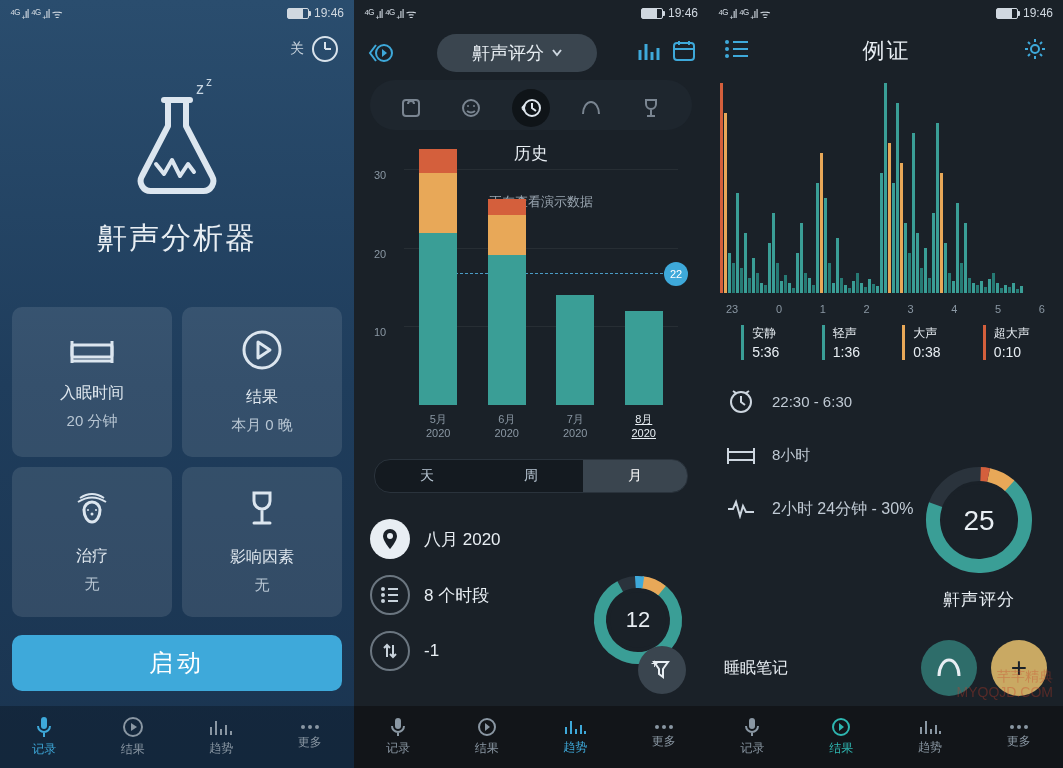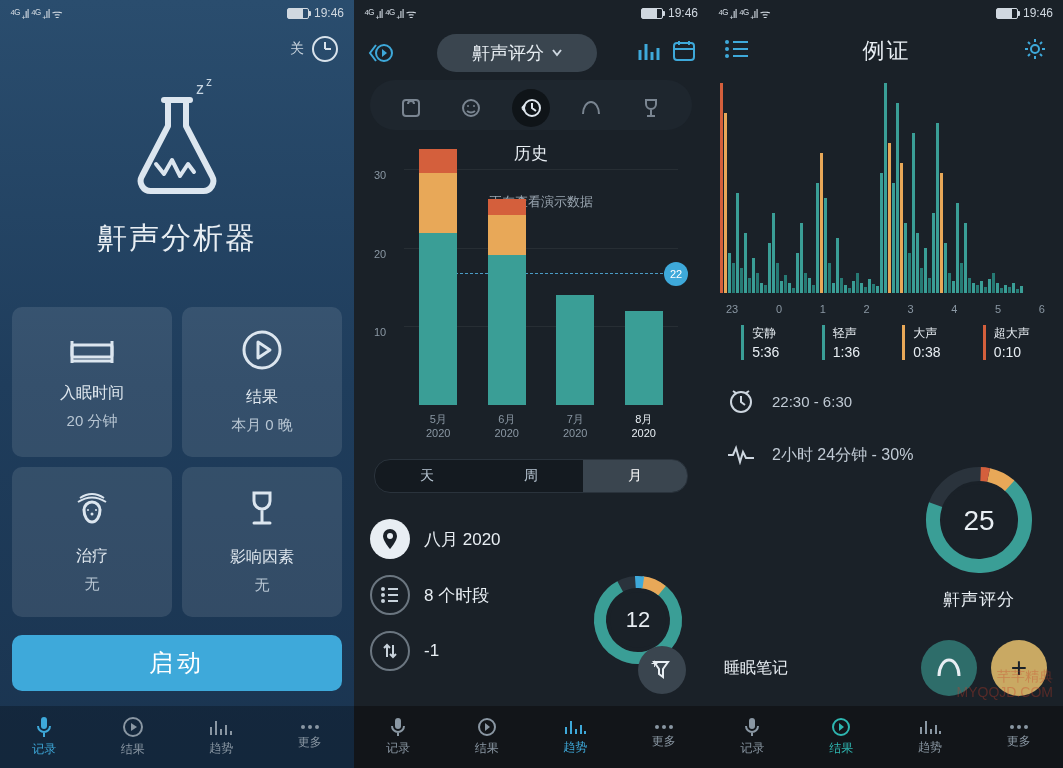--- a/index.html
+++ b/index.html
@@ -52,21 +52,21 @@
 .s2 .plot { position: absolute; left: 30px; right: 10px; top: 0; bottom: 24px; }
 .s2 .grid-line { position: absolute; left: 0; right: 0; height: 1px; background: rgba(255,255,255,.06); }
 .s2 .avg-line { position: absolute; left: 16px; right: 0; height: 1px; border-top: 1px dashed #4a9bc4; margin-top: 40px; }
 .s2 .avg-tag { position: absolute; right: -10px; transform: translateY(-50%); background: #3ea9da; color: #fff; width: 24px; height: 24px; border-radius: 50%; font-size: 11px; display: flex; align-items: center; justify-content: center; }
 .s2 .bars { position: absolute; left: 0; right: 0; bottom: 0; top: 0; display: flex; justify-content: space-around; align-items: flex-end; }
 .s2 .bar { width: 38px; display: flex; flex-direction: column; }
 .s2 .seg-o { background: #e8a858; }
 .s2 .seg-r { background: #d45f3c; }
 .s2 .seg-t { background: #3a9e96; }
 .s2 .xlabs { position: absolute; left: 30px; right: 10px; bottom: -10px; display: flex; justify-content: space-around; font-size: 11px; color: #8a97a3; text-align: center; }
-.s2 .xlabs .xl.cur { color: #e8eef3; }
+.s2 .xlabs .xl.cur { color: #e8eef3; text-decoration: underline; }
 .s2 .demo-note { position: absolute; left: 50%; top: 24px; transform: translateX(-50%); font-size: 13px; color: #9aa6b1; white-space: nowrap; }
 .s2 .period-tabs { display: flex; margin: 30px 20px 0; background: #141a20; border-radius: 16px; overflow: hidden; border: 1px solid #2a333c; }
 .s2 .period-tabs .pt { flex: 1; text-align: center; padding: 7px 0; font-size: 14px; color: #b8c6d3; }
 .s2 .period-tabs .pt.sel { background: #3a454f; color: #fff; }
 .s2 .info-rows { margin: 18px 16px 0; }
 .s2 .info-row { display: flex; align-items: center; gap: 14px; padding: 8px 0; font-size: 17px; }
 .s2 .info-row .circ { width: 40px; height: 40px; border-radius: 50%; background: #e8eef3; color: #1a2128; display: flex; align-items: center; justify-content: center; }
 .s2 .info-row.dimcirc .circ { background: transparent; border: 2px solid #6b7680; color: #c8d2db; }
 .s2 .gauge { position: absolute; right: 20px; top: 570px; width: 100px; height: 100px; }
 .s2 .filter-fab { position: absolute; right: 22px; bottom: 74px; width: 48px; height: 48px; border-radius: 50%; background: #3a454f; display: flex; align-items: center; justify-content: center; color: #e8eef3; }
@@ -534,20 +534,29 @@
       <span class="ic3">
           <svg width="28" height="28">
             <circle cx="14" cy="15" r="10" fill="none" stroke="currentColor" stroke-width="2"></circle>
             <path d="M14 9 v6 l4 3 M6 4 l3 2 M22 4 l-3 2" stroke="currentColor" stroke-width="2" fill="none"></path>
           </svg>
         </span>
       <span>22:30 - 6:30</span>
     </div>
     <div class="stat-row">
       <span class="ic3">
+          <svg width="30" height="22">
+            <rect x="2" y="8" width="26" height="8" rx="1" fill="none" stroke="currentColor" stroke-width="2"></rect>
+            <path d="M2 4 v16 M28 4 v16" stroke="currentColor" stroke-width="2"></path>
+          </svg>
+        </span>
+      <span>8小时</span>
+    </div>
+    <div class="stat-row">
+      <span class="ic3">
           <svg width="30" height="20">
             <path d="M2 10 h5 l3 -7 l4 14 l3 -10 l3 6 h8" stroke="currentColor" stroke-width="2" fill="none"></path>
           </svg>
         </span>
       <span style="font-size:16px">2小时 24分钟 - 30%</span>
     </div>
   </div>
 
   <div class="gauge3-wrap">
     <div class="gauge3">

